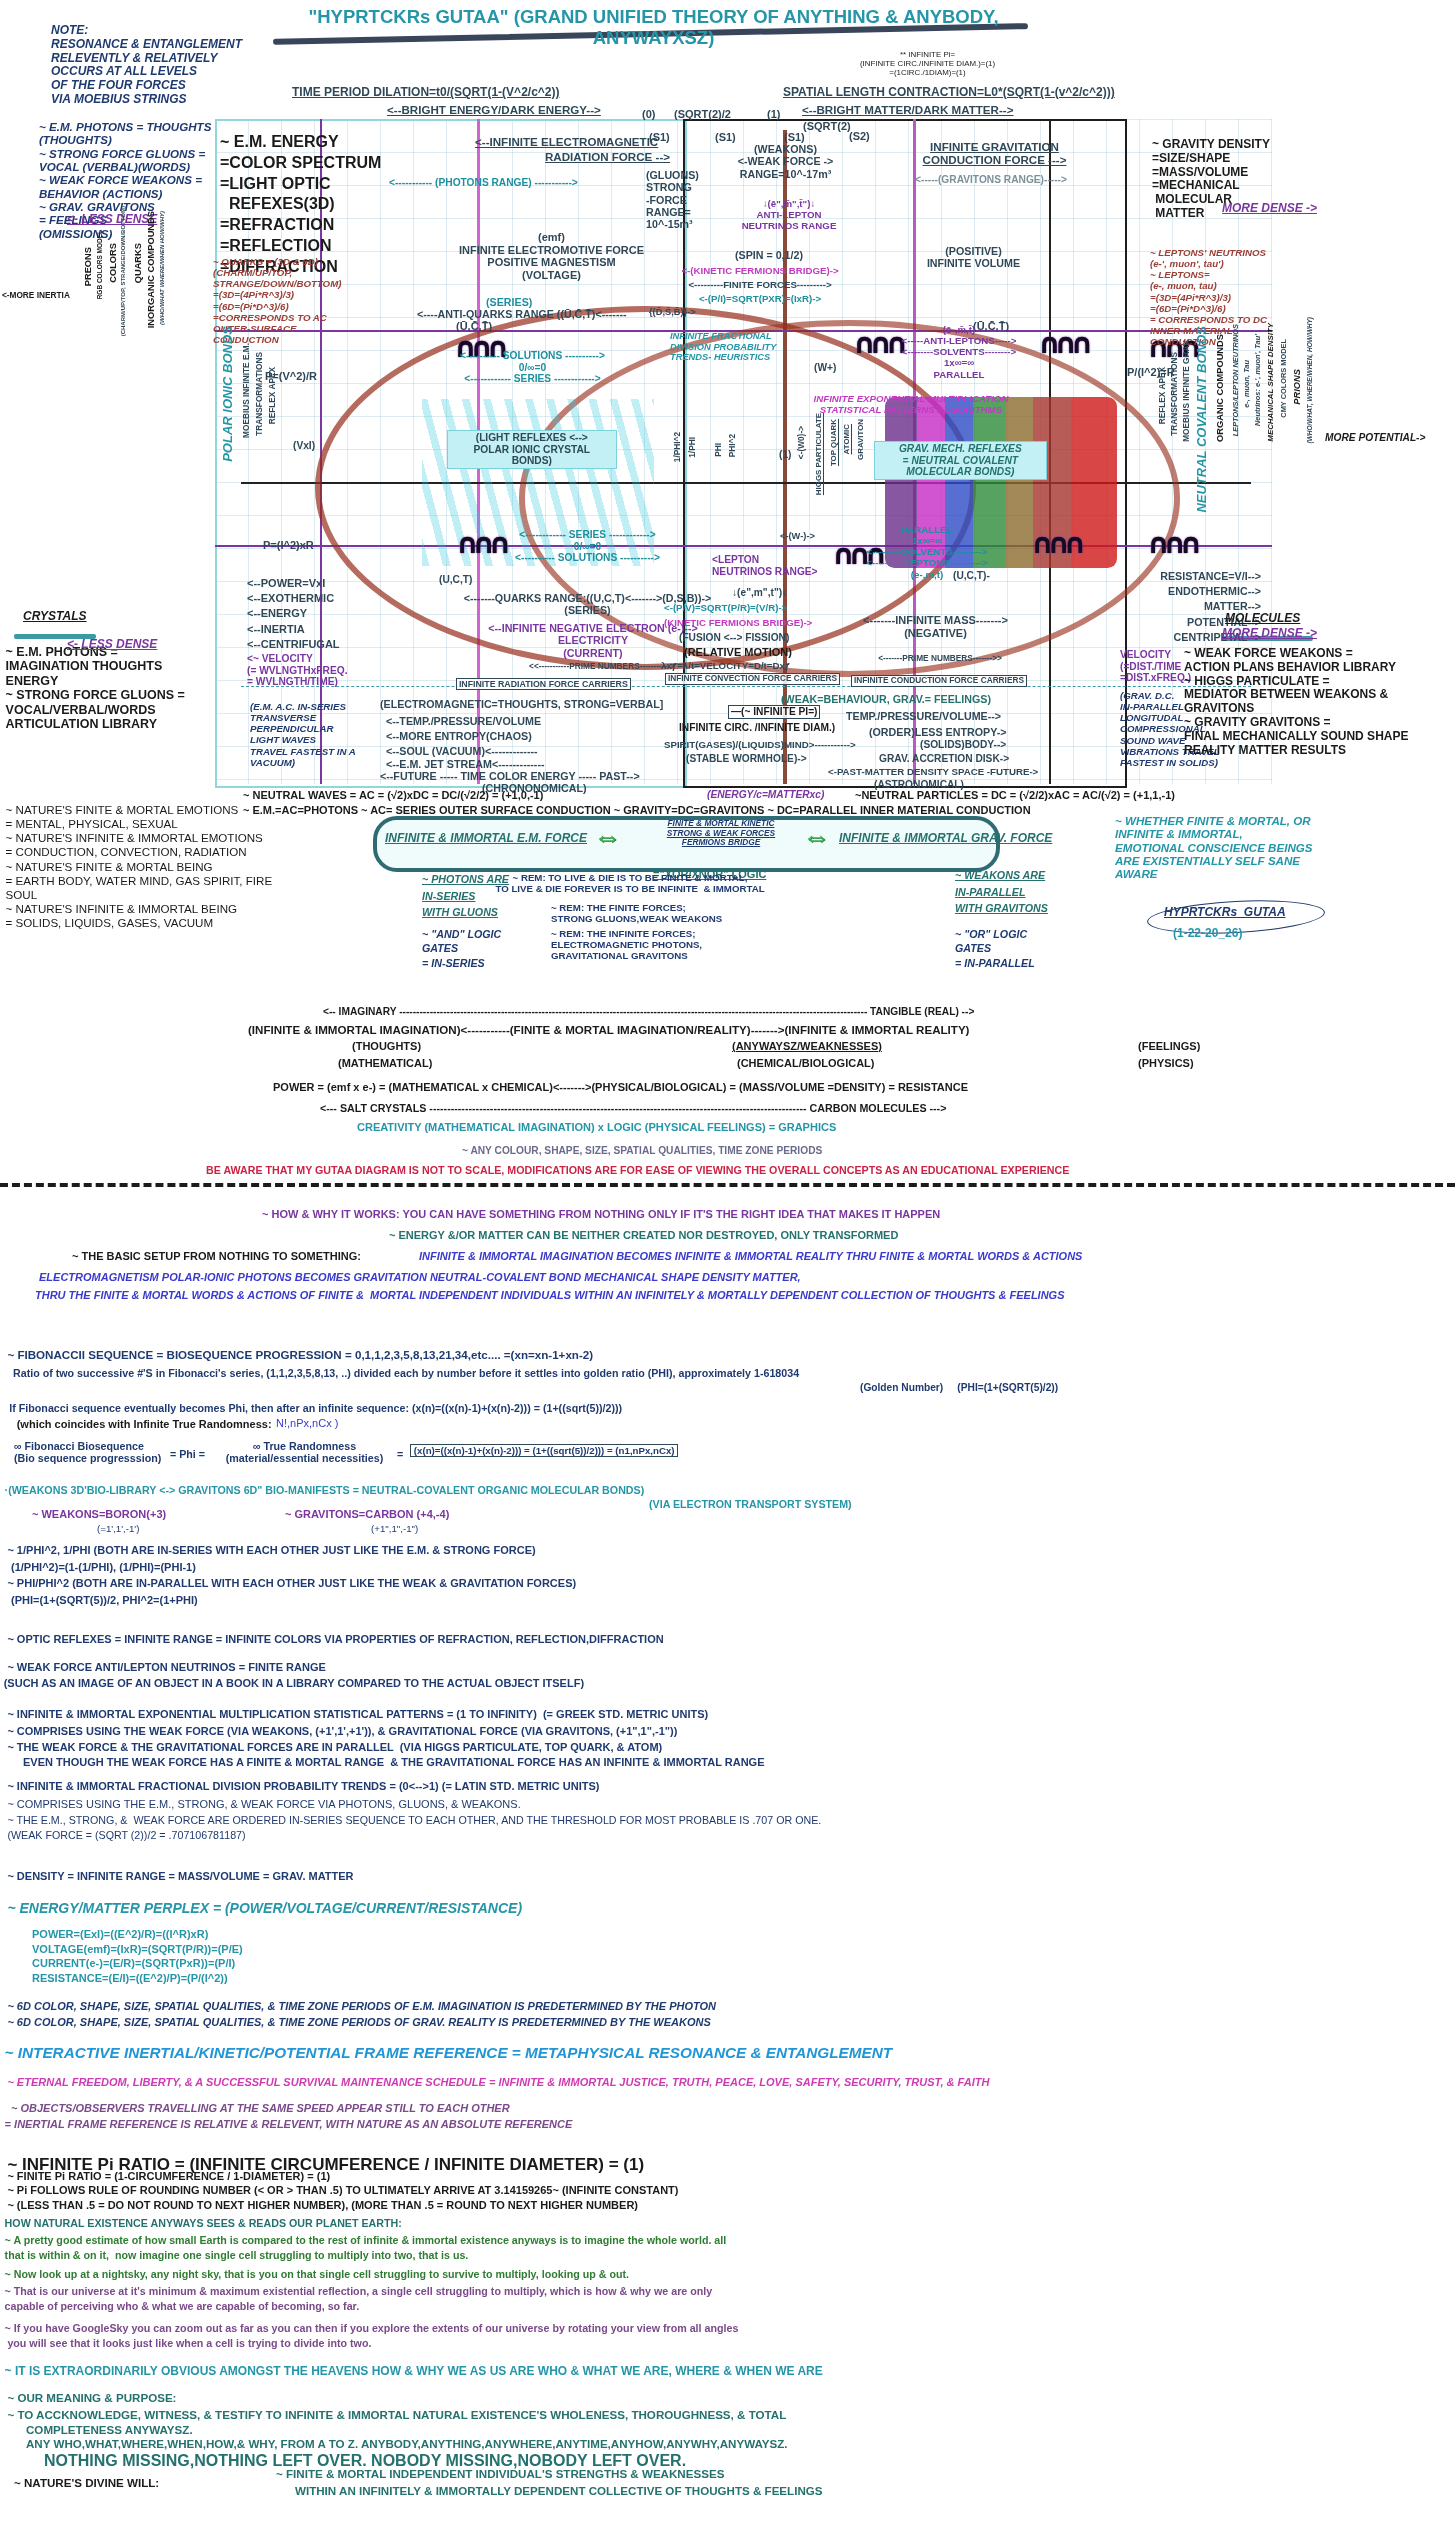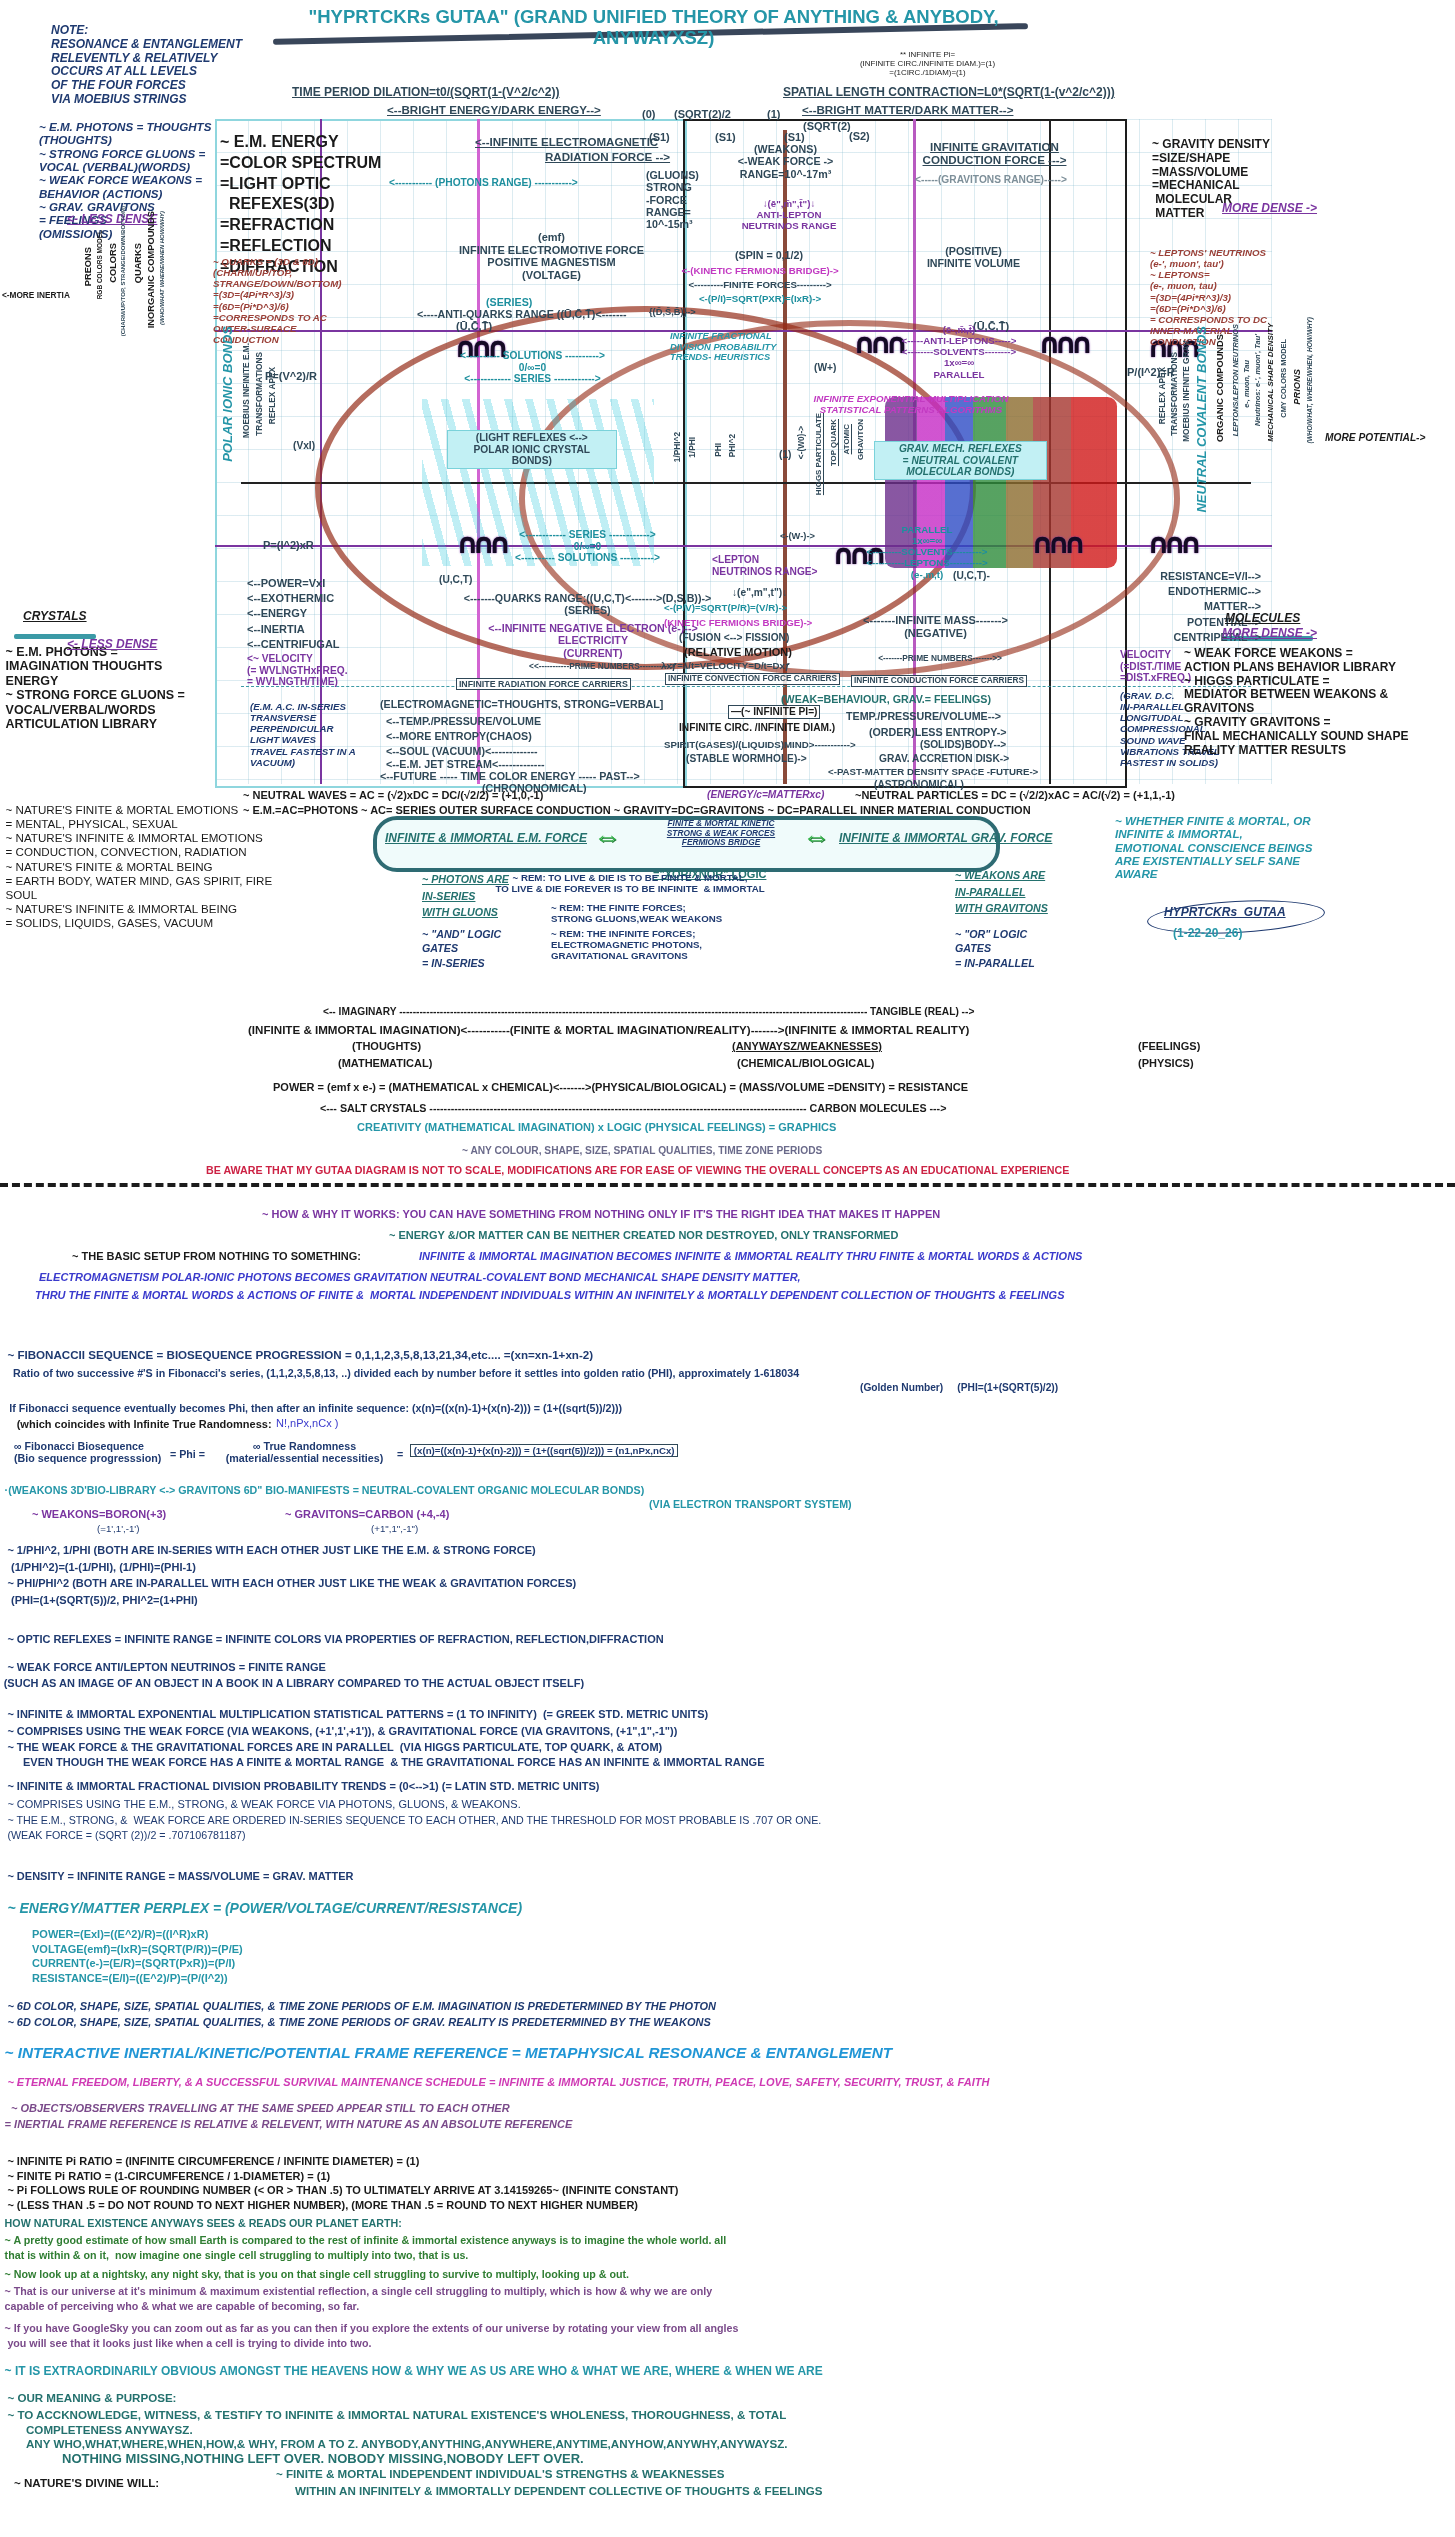--- a/index.html
+++ b/index.html
@@ -426,36 +426,36 @@
       <div class="lbl tealb" style="left: 32px; top: 1928px; font-size: 11px;">POWER=(ExI)=((E^2)/R)=((I^R)xR)</div>
       <div class="lbl tealb" style="left: 32px; top: 1943px; font-size: 11px;">VOLTAGE(emf)=(IxR)=(SQRT(P/R))=(P/E)</div>
       <div class="lbl tealb" style="left: 32px; top: 1957px; font-size: 11px;">CURRENT(e-)=(E/R)=(SQRT(PxR))=(P/I)</div>
       <div class="lbl tealb" style="left: 32px; top: 1972px; font-size: 11px;">RESISTANCE=(E/I)=((E^2)/P)=(P/(I^2))</div>
       <div class="lbl navy it" style="left: 7.4px; top: 2000px; font-size: 11px;">~ 6D COLOR, SHAPE, SIZE, SPATIAL QUALITIES, &amp; TIME ZONE PERIODS OF E.M. IMAGINATION IS PREDETERMINED BY THE PHOTON</div>
       <div class="lbl navy it" style="left: 7.4px; top: 2016px; font-size: 11px;">~ 6D COLOR, SHAPE, SIZE, SPATIAL QUALITIES, &amp; TIME ZONE PERIODS OF GRAV. REALITY IS PREDETERMINED BY THE WEAKONS</div>
       <div class="lbl bblue it" style="left: 4.6px; top: 2044px; font-size: 15.3px;">~ INTERACTIVE INERTIAL/KINETIC/POTENTIAL FRAME REFERENCE = METAPHYSICAL RESONANCE &amp; ENTANGLEMENT</div>
       <div class="lbl pink it" style="left: 7.4px; top: 2076px; font-size: 11px;">~ ETERNAL FREEDOM, LIBERTY, &amp; A SUCCESSFUL SURVIVAL MAINTENANCE SCHEDULE = INFINITE &amp; IMMORTAL JUSTICE, TRUTH, PEACE, LOVE, SAFETY, SECURITY, TRUST, &amp; FAITH</div>
       <div class="lbl dpurple it" style="left: 11px; top: 2102px; font-size: 11px;">~ OBJECTS/OBSERVERS TRAVELLING AT THE SAME SPEED APPEAR STILL TO EACH OTHER</div>
       <div class="lbl dpurple it" style="left: 4.6px; top: 2118px; font-size: 11px;">= INERTIAL FRAME REFERENCE IS RELATIVE &amp; RELEVENT, WITH NATURE AS AN ABSOLUTE REFERENCE</div>
-      <div class="lbl black" style="left: 7.4px; top: 2155px; font-size: 11px;">~ INFINITE Pi RATIO = (INFINITE CIRCUMFERENCE / INFINITE DIAMETER) = (1)</div>
+      <div class="lbl black" style="left: 7.4px; top: 2155px; font-size: 17px;">~ INFINITE Pi RATIO = (INFINITE CIRCUMFERENCE / INFINITE DIAMETER) = (1)</div>
       <div class="lbl black" style="left: 7.4px; top: 2170px; font-size: 11px;">~ FINITE Pi RATIO = (1-CIRCUMFERENCE / 1-DIAMETER) = (1)</div>
       <div class="lbl black" style="left: 7.4px; top: 2184px; font-size: 11px;">~ Pi FOLLOWS RULE OF ROUNDING NUMBER (&lt; OR &gt; THAN .5) TO ULTIMATELY ARRIVE AT 3.14159265~ (INFINITE CONSTANT)</div>
       <div class="lbl black" style="left: 7.4px; top: 2199px; font-size: 11px;">~ (LESS THAN .5 = DO NOT ROUND TO NEXT HIGHER NUMBER), (MORE THAN .5 = ROUND TO NEXT HIGHER NUMBER)</div>
       <div class="lbl tealdk" style="left: 4.6px; top: 2217px; font-size: 10.7px;">HOW NATURAL EXISTENCE ANYWAYS SEES &amp; READS OUR PLANET EARTH:</div>
       <div class="lbl green" style="left: 4.6px; top: 2234px; font-size: 10.7px;">~ A pretty good estimate of how small Earth is compared to the rest of infinite &amp; immortal existence anyways is to imagine the whole world. all</div>
       <div class="lbl green" style="left: 4.6px; top: 2249px; font-size: 10.7px;">that is within &amp; on it,  now imagine one single cell struggling to multiply into two, that is us.</div>
       <div class="lbl green" style="left: 4.6px; top: 2268px; font-size: 10.7px;">~ Now look up at a nightsky, any night sky, that is you on that single cell struggling to survive to multiply, looking up &amp; out.</div>
       <div class="lbl dpurple" style="left: 4.6px; top: 2285px; font-size: 10.7px;">~ That is our universe at it's minimum &amp; maximum existential reflection, a single cell struggling to multiply, which is how &amp; why we are only</div>
       <div class="lbl dpurple" style="left: 4.6px; top: 2300px; font-size: 10.7px;">capable of perceiving who &amp; what we are capable of becoming, so far.</div>
       <div class="lbl dpurple" style="left: 4.6px; top: 2322px; font-size: 10.7px;">~ If you have GoogleSky you can zoom out as far as you can then if you explore the extents of our universe by rotating your view from all angles</div>
       <div class="lbl dpurple" style="left: 7.4px; top: 2337px; font-size: 10.7px;">you will see that it looks just like when a cell is trying to divide into two.</div>
       <div class="lbl tealb" style="left: 4.6px; top: 2365px; font-size: 12px;">~ IT IS EXTRAORDINARILY OBVIOUS AMONGST THE HEAVENS HOW &amp; WHY WE AS US ARE WHO &amp; WHAT WE ARE, WHERE &amp; WHEN WE ARE</div>
       <div class="lbl tealdk" style="left: 7.4px; top: 2391px; font-size: 11.6px;">~ OUR MEANING &amp; PURPOSE:</div>
       <div class="lbl tealdk" style="left: 7.4px; top: 2408px; font-size: 11.6px;">~ TO ACCKNOWLEDGE, WITNESS, &amp; TESTIFY TO INFINITE &amp; IMMORTAL NATURAL EXISTENCE'S WHOLENESS, THOROUGHNESS, &amp; TOTAL</div>
       <div class="lbl tealdk" style="left: 26px; top: 2423px; font-size: 11.6px;">COMPLETENESS ANYWAYSZ.</div>
       <div class="lbl tealdk" style="left: 26px; top: 2437px; font-size: 11.6px;">ANY WHO,WHAT,WHERE,WHEN,HOW,&amp; WHY, FROM A TO Z. ANYBODY,ANYTHING,ANYWHERE,ANYTIME,ANYHOW,ANYWHY,ANYWAYSZ.</div>
-      <div class="lbl tealdk" style="left: 38px; top: 2452px; font-size: 13px; padding-left: 24px;">NOTHING MISSING,NOTHING LEFT OVER. NOBODY MISSING,NOBODY LEFT OVER.</div>
+      <div class="lbl tealdk" style="left: 20px; top: 2452px; font-size: 16px; padding-left: 24px;">NOTHING MISSING,NOTHING LEFT OVER. NOBODY MISSING,NOBODY LEFT OVER.</div>
       <div class="lbl black" style="left: 14px; top: 2476px; font-size: 11.6px;">~ NATURE'S DIVINE WILL:</div>
       <div class="lbl tealdk" style="left: 276px; top: 2467px; font-size: 11.6px;">~ FINITE &amp; MORTAL INDEPENDENT INDIVIDUAL'S STRENGTHS &amp; WEAKNESSES</div>
       <div class="lbl tealdk" style="left: 295px; top: 2484px; font-size: 11.6px;">WITHIN AN INFINITELY &amp; IMMORTALLY DEPENDENT COLLECTIVE OF THOUGHTS &amp; FEELINGS</div>
     </div>
 </div>
 
 
 </body></html>

